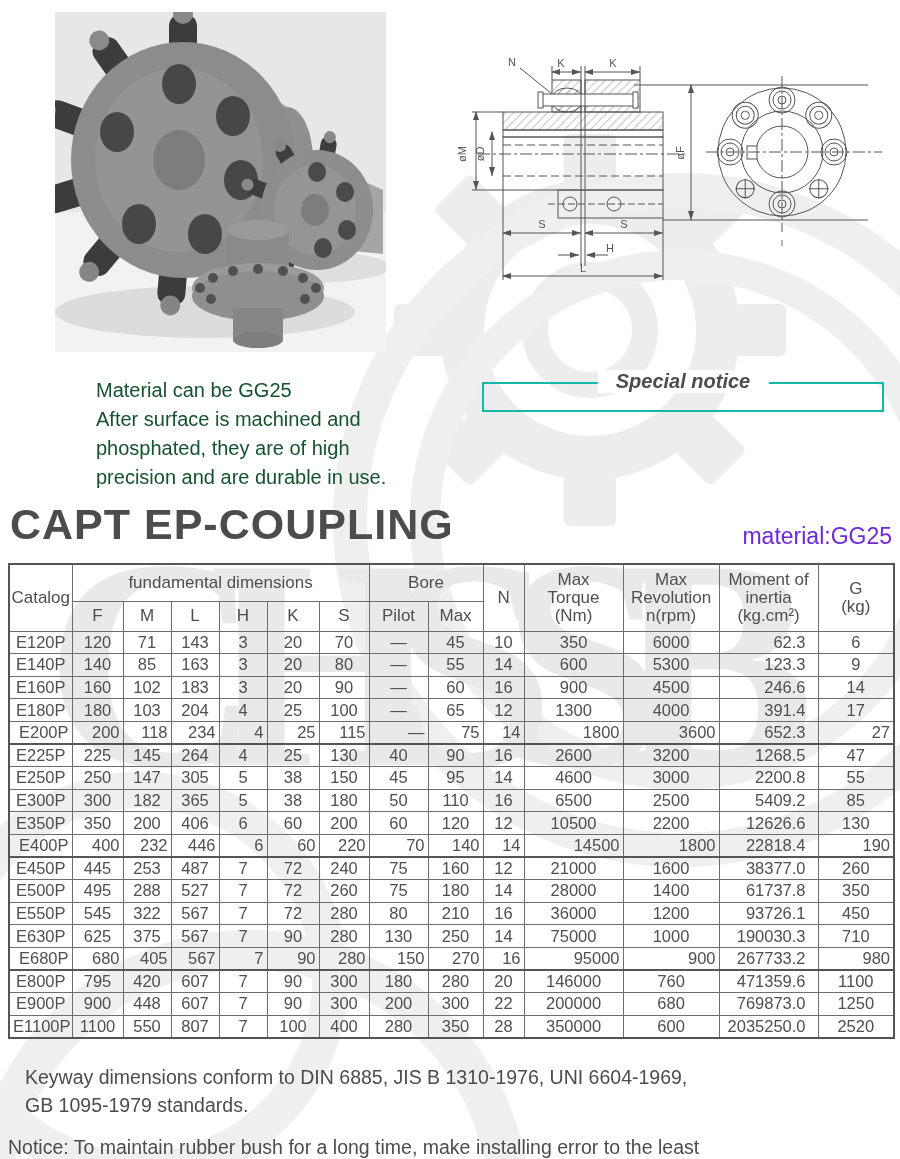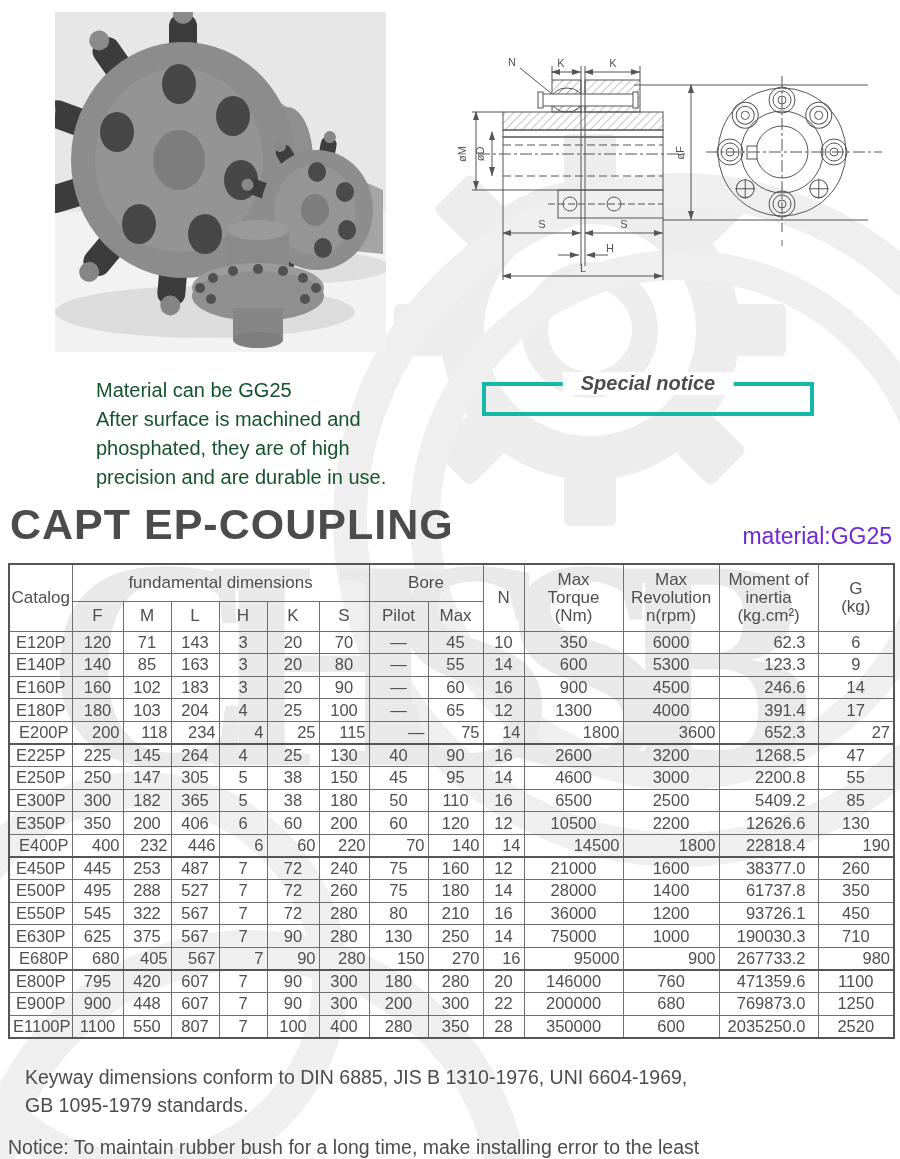--- a/index.html
+++ b/index.html
@@ -18,22 +18,22 @@
   #drawing { left:448px; top:8px; width:447px; height:300px; }
 
   
   #material-text {
     left:96px; top:376px; width:340px;
     font-size:20px; line-height:29px; color:#14532d; white-space:pre-line;
   }
 
   
   #notice-box {
-    left:482px; top:382px; width:332px;
-    border:4px solid #14b8a6; padding:14px 12px 12px 14px;
+    left:482px; top:382px; width:402px;
+    border:2px solid #14b8a6; padding:14px 12px 12px 14px;
     background:transparent;
   }
   #notice-box .legend {
     position:absolute; top:-14px; left:50%; transform:translateX(-50%);
     background:#ffffff; padding:0 18px; font-size:20px; font-weight:bold;
     font-style:italic; color:#4d4d4d; white-space:nowrap;
   }
   #notice-box .body { font-size:20px; line-height:28px; color:#4f4f4f; white-space:pre-line; }
 
   

